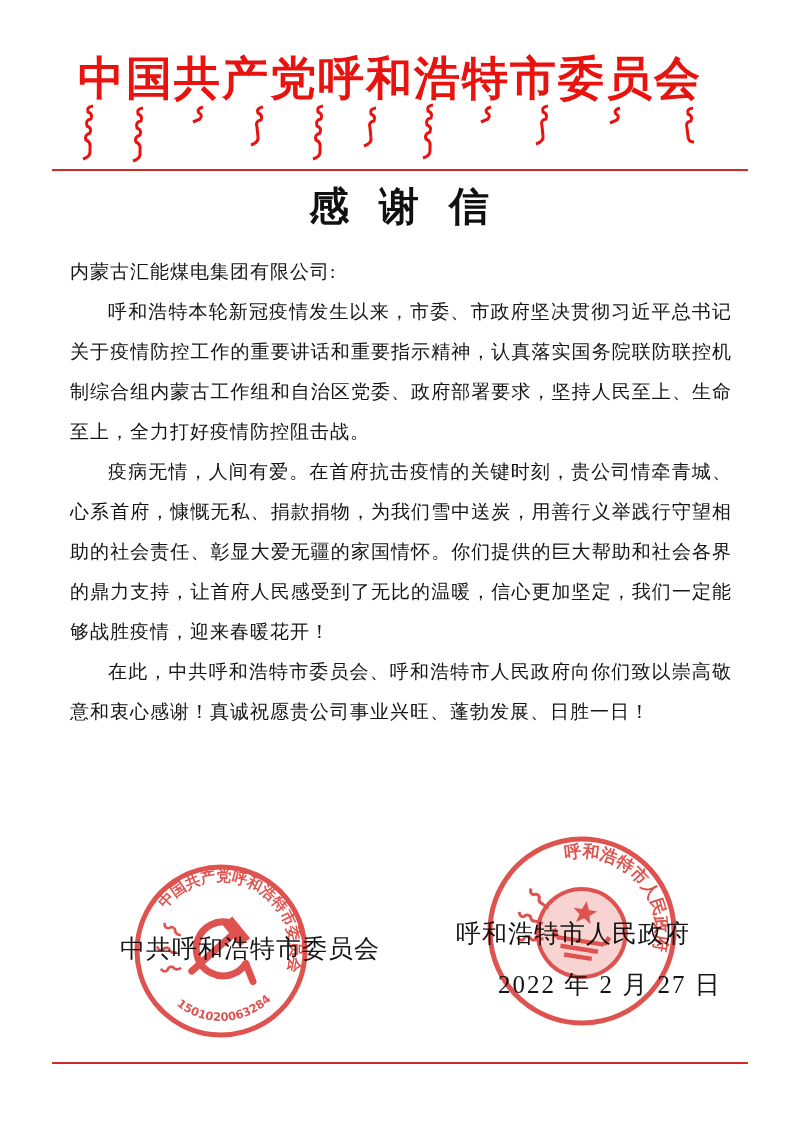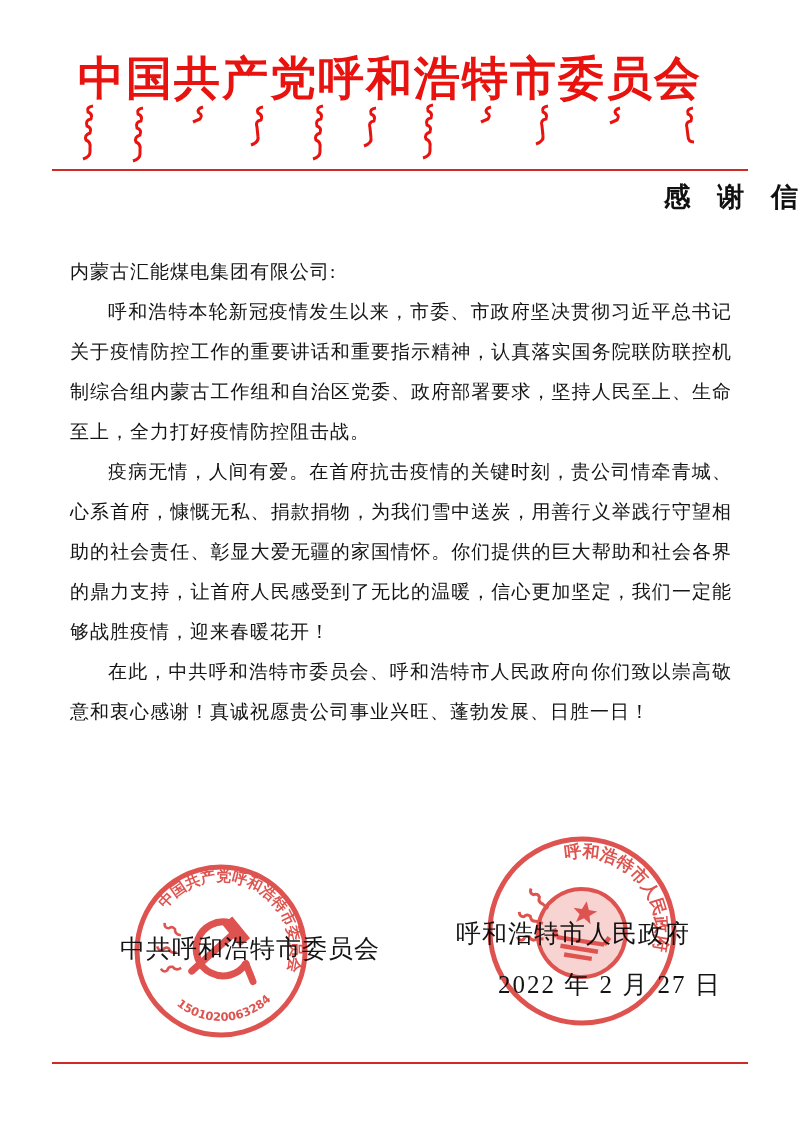--- a/index.html
+++ b/index.html
@@ -12,21 +12,21 @@
     position:absolute; top:48px; left:78px; width:648px;
     font-size:46px; font-weight:bold; color:#e8120e;
     letter-spacing:2px; white-space:nowrap;
   }
   .mongol-row { position:absolute; top:102px; left:78px; }
   .rule { position:absolute; left:52px; width:696px; height:2px; background:#cf2a26; }
   .rule-top { top:169px; }
   .rule-bottom { top:1062px; }
   .title {
     position:absolute; top:179px; left:0; width:100%;
-    text-align:right; font-size:27px; font-weight:bold; color:#101010;
+    text-align:center; font-size:40px; font-weight:bold; color:#101010;
     word-spacing:16px; letter-spacing:2px;
   }
   .body {
     position:absolute; top:252px; left:70px; width:662px;
     font-size:19px; line-height:40px; color:#141414;
     text-align:justify; letter-spacing:1px;
   }
   .body p { margin:0; }
   .body p.para { text-indent:2em; }
   .sig {

